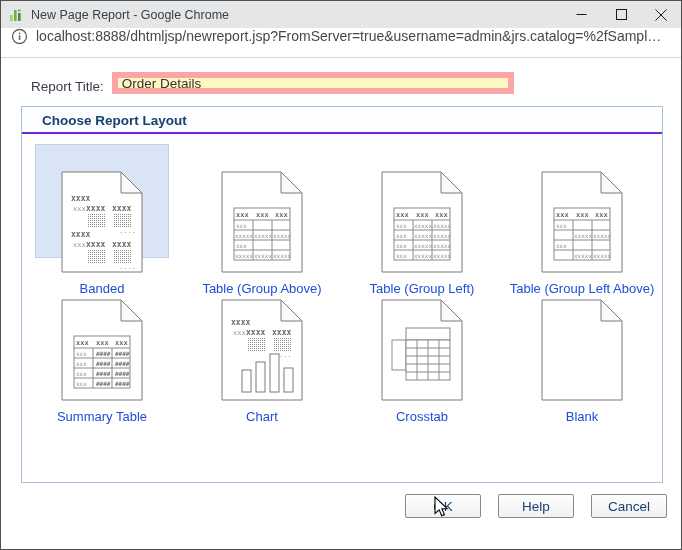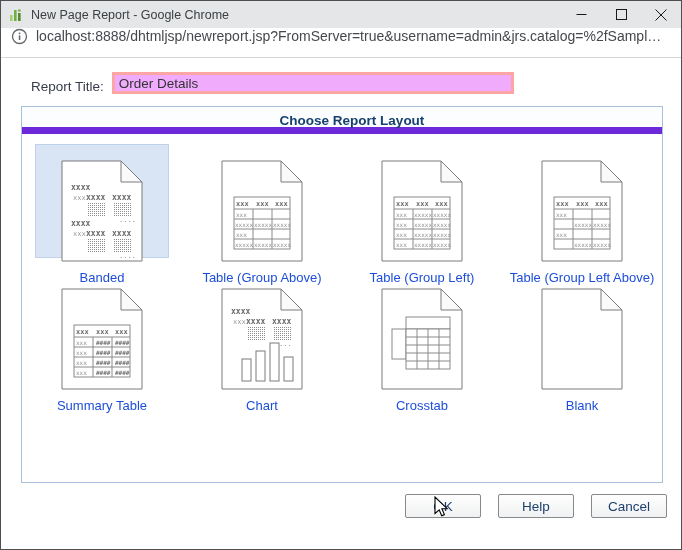--- a/index.html
+++ b/index.html
@@ -13,27 +13,27 @@
   .controls { margin-left:auto; display:flex; height:100%; }
   .ctrl-btn { width:40px; height:100%; border:none; background:transparent; display:flex; align-items:center; justify-content:center; cursor:default; }
 
   
   .urlbar { height:30px; background:#fff; border-bottom:1px solid #d6d6d6; display:flex; align-items:flex-start; padding-left:10px; }
   .url-text { font-size:14px; color:#45484e; margin-left:8px; white-space:nowrap; overflow:hidden; }
 
   
   .title-row { display:flex; align-items:flex-end; margin:14px 0 0 30px; }
   .rt-label { font-size:13.5px; color:#363c49; margin-right:8px; }
-  .rt-input { width:402px; height:22px; border:3px solid #fca5a5; font-family:"Liberation Sans", sans-serif; font-size:13.5px; color:#333; padding:0 4px; background:#f0abfc; }
+  .rt-input { width:402px; height:22px; border:6px solid #fca5a5; font-family:"Liberation Sans", sans-serif; font-size:13.5px; color:#333; padding:0 4px; background:#fef9c3; }
 
   
   .panel { position:absolute; left:20px; top:105px; width:642px; height:377px; border:1px solid #a7c0dc; background:#fff; }
-  .panel-header { height:27px; line-height:27px; padding-left:20px; font-size:13.5px; font-weight:bold; color:#15406f; background:#fcfdfe; border-bottom:7px solid #6d28d9;text-align:center; }
+  .panel-header { height:27px; line-height:27px; padding-left:20px; font-size:13.5px; font-weight:bold; color:#15406f; background:#fcfdfe; border-bottom:2px solid #6d28d9; }
   .grid { display:grid; grid-template-columns:repeat(4,1fr); padding-top:10px; row-gap:14px; justify-items:center; }
-  .tile { width:134px; height:114px; display:flex; flex-direction:column; align-items:center; padding-top:14px; border:1px solid transparent; }
+  .tile { width:134px; height:114px; display:flex; flex-direction:column; align-items:center; padding-top:25px; border:1px solid transparent; }
   .tile.selected { background:#d9e4f4; border:1px solid #c0d2ea; }
   .tile-label { margin-top:7px; font-size:13px; color:#1d4ed8; white-space:nowrap; }
   .licon { flex:0 0 auto; }
 
   
   .button-row { position:absolute; right:14px; top:493px; display:flex; gap:17px; }
   .dlg-btn { width:76px; height:24px; border:1px solid #898989; border-radius:2px; background:linear-gradient(#fefefe,#f0f1f2); font-family:"Liberation Sans", sans-serif; font-size:13.5px; color:#1c3f6e; cursor:default; }
 
   .cursor { position:absolute; left:433px; top:495px; z-index:50; pointer-events:none; }
 </style>

